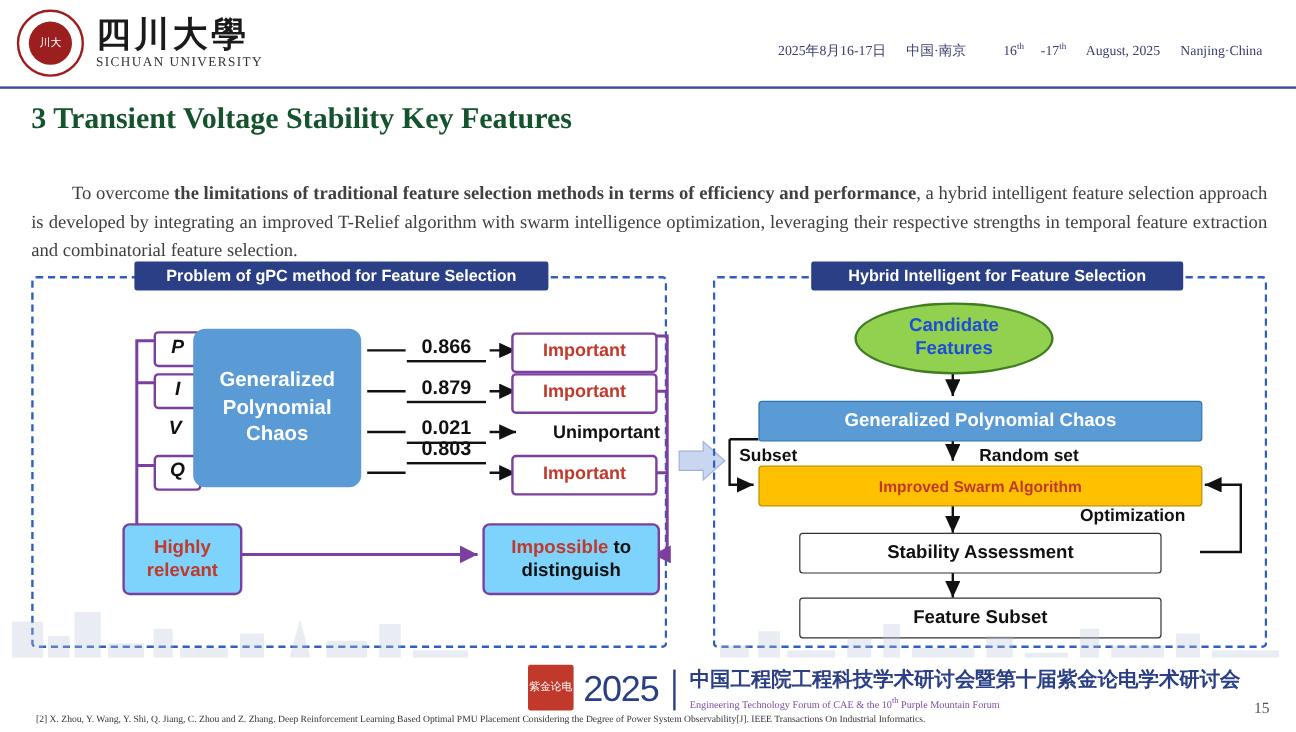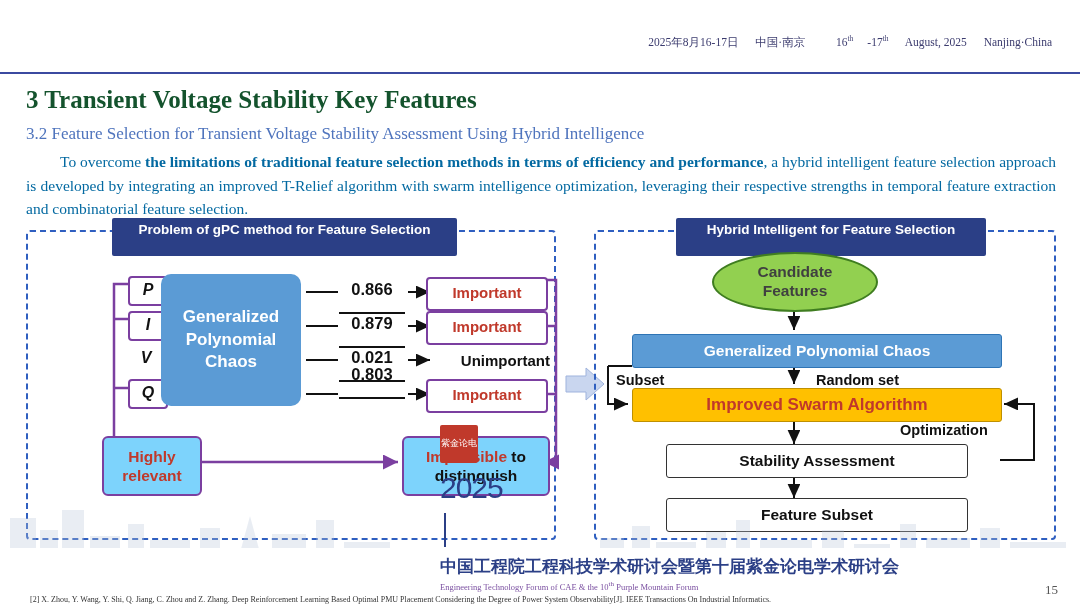--- a/index.html
+++ b/index.html
@@ -66,21 +66,21 @@
     font-family: "Liberation Serif", serif;
   }
   .title-sub {
     position: absolute; left: 26px; top: 124px;
     font-size: 17px; color: #4f74bd;
     font-family: "Liberation Serif", serif;
   }
   .body-text {
     position: absolute; left: 26px; top: 150px;
     width: 1030px;
-    font-size: 15.5px; color: #0369a1; line-height: 1.52;
+    font-size: 15.5px; color: #404040; line-height: 1.52;
     text-align: justify;
     font-family: "Liberation Serif", serif;
   }
   .body-text b { font-weight: bold; }
   .indent { display: inline-block; width: 34px; }
 
   
   .figure {
     position: absolute; left: 26px; top: 224px;
     width: 1030px; height: 320px;
@@ -91,21 +91,21 @@
     border-radius: 4px;
     box-sizing: border-box;
   }
   .panel-left { left: 0; top: 6px; width: 530px; height: 310px; }
   .panel-right { left: 568px; top: 6px; width: 462px; height: 310px; }
   .panel-title {
     position: absolute;
     background: #2b3f86; color: #ffffff;
     font-family: "Liberation Sans", sans-serif;
     font-weight: bold; font-size: 13.5px;
-    text-align: center; line-height: 24px; height: 38px;
+    text-align: center; line-height: 24px; height: 24px;
     border-radius: 2px;
   }
   .pt-left { left: 86px; top: -6px; width: 345px; }
   .pt-right { left: 650px; top: -6px; width: 310px; }
 
   
   .var-box {
     position: absolute;
     width: 36px; height: 26px;
     border: 2px solid #7b3fa0;
@@ -129,21 +129,21 @@
     color: #ffffff; font-family: "Liberation Sans", sans-serif;
     font-weight: bold; font-size: 17px; text-align: center;
     display: flex; align-items: center; justify-content: center;
     line-height: 1.32;
   }
   .num {
     position: absolute;
     font-family: "Liberation Sans", sans-serif;
     font-weight: bold; font-size: 16.5px; color: #111;
     border-bottom: 2px solid #111;
-    padding-bottom: 13px;
+    padding-bottom: 1px;
     width: 66px; text-align: center;
   }
   .imp-box {
     position: absolute;
     width: 118px; height: 30px;
     border: 2px solid #7b3fa0; background: #ffffff;
     border-radius: 4px;
     font-family: "Liberation Sans", sans-serif;
     font-weight: bold; font-size: 15px; color: #c0392b;
     text-align: center; line-height: 28px;
@@ -166,38 +166,38 @@
   }
   .yellow-box .blk { color: #111; }
 
   
   .ellipse {
     position: absolute; left: 118px; top: 22px;
     width: 162px; height: 56px;
     background: #92d050; border: 2px solid #3f7d20;
     border-radius: 50%;
     font-family: "Liberation Sans", sans-serif;
-    font-weight: bold; font-size: 15.5px; color: #404040;
+    font-weight: bold; font-size: 15.5px; color: #1d4ed8;
     display: flex; align-items: center; justify-content: center;
     text-align: center; line-height: 1.2;
   }
   .blue-bar {
     position: absolute; left: 38px; top: 104px;
     width: 368px; height: 32px;
     background: #5b9bd5; border: 1px solid #2e74b5; border-radius: 3px;
     font-family: "Liberation Sans", sans-serif;
     font-weight: bold; font-size: 15.5px; color: #ffffff;
     display: flex; align-items: center; justify-content: center;
   }
   .orange-bar {
     position: absolute; left: 38px; top: 158px;
     width: 368px; height: 32px;
     background: #ffc000; border: 1px solid #bf9000; border-radius: 3px;
     font-family: "Liberation Sans", sans-serif;
-    font-weight: bold; font-size: 17px; color: #c0392b;
+    font-weight: bold; font-size: 13px; color: #c0392b;
     display: flex; align-items: center; justify-content: center;
   }
   .white-bar {
     position: absolute; left: 72px;
     width: 300px; height: 32px;
     background: #ffffff; border: 1.5px solid #333; border-radius: 3px;
     font-family: "Liberation Sans", sans-serif;
     font-weight: bold; font-size: 15.5px; color: #111;
     display: flex; align-items: center; justify-content: center;
   }
@@ -210,21 +210,21 @@
   svg.overlay { position: absolute; left: 0; top: 0; pointer-events: none; }
 
   
   .footer-band {
     position: absolute; left: 0; bottom: 0; width: 1080px; height: 62px;
     background: #ffffff;
     border-top: 0;
   }
   .footer-center {
     position: absolute; left: 440px; bottom: 18px;
-    display: flex; align-items: flex-start; gap: 8px; flex-direction: column;
+    display: flex; align-items: flex-end; gap: 8px;
   }
   .f-seal {
     width: 38px; height: 38px; background: #c0392b; color: #fff;
     font-size: 9px; line-height: 1.05; text-align: center;
     display: flex; align-items: center; justify-content: center;
     font-family: "Liberation Serif", serif; border-radius: 2px;
   }
   .f-year {
     font-family: "Liberation Sans", sans-serif;
     font-weight: normal; font-size: 30px; color: #2b3f86; letter-spacing: -1px;
@@ -248,30 +248,38 @@
   }
   
   .skyline { position: absolute; left: 0; bottom: 50px; width: 1080px; height: 70px; opacity: .30; }
 </style>
 </head>
 <body>
 
 <div class="slide">
 
   <div class="header">
+    <div class="logo-wrap">
+      <div class="logo-mark">
+        <div class="logo-inner">川大</div>
+      </div>
+      <div>
+        <div class="logo-text-cn">四川大學</div>
+        <div class="logo-text-en">SICHUAN UNIVERSITY</div>
+      </div>
+    </div>
     <div class="header-right">
       <span>2025年8月16-17日</span>
       <span>中国·南京</span>
       <span><span>16</span><sup>th</sup><span>-17</span><sup>th</sup><span> August, 2025</span></span>
       <span>Nanjing·China</span>
     </div>
   </div>
 
   <div class="title-main">3 Transient Voltage Stability Key Features</div>
-  <div class="title-sub">3.2 Feature Selection for Transient Voltage Stability Assessment Using Hybrid Intelligence</div>
 
   <div class="body-text">
     <span class="indent"></span><span>To overcome </span><b>the limitations of traditional feature selection methods in terms of efficiency and performance</b><span>, a hybrid intelligent feature selection approach is developed by integrating an improved T-Relief algorithm with swarm intelligence optimization, leveraging their respective strengths in temporal feature extraction and combinatorial feature selection.</span>
   </div>
 
   <div class="figure">
 
     <div class="panel panel-left"></div>
     <div class="panel-title pt-left">Problem of gPC method for Feature Selection</div>
 

